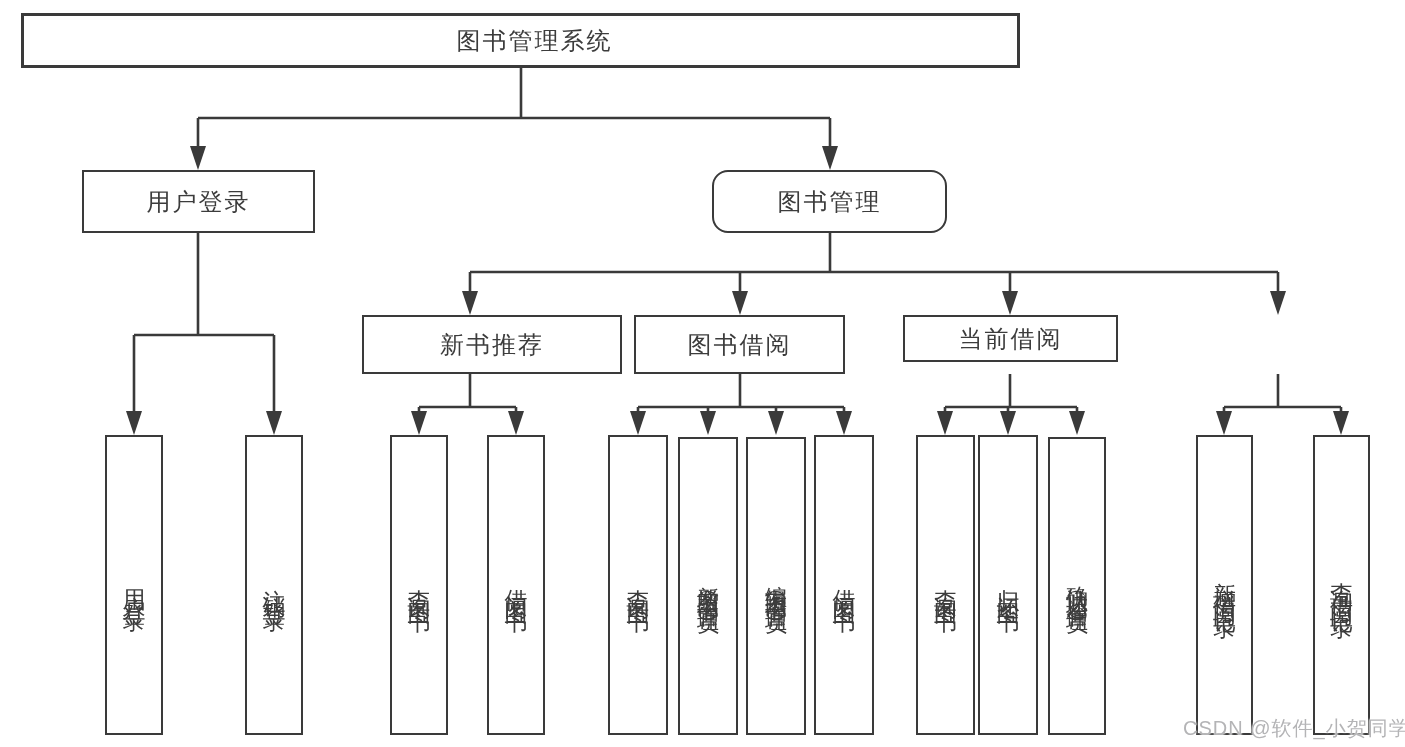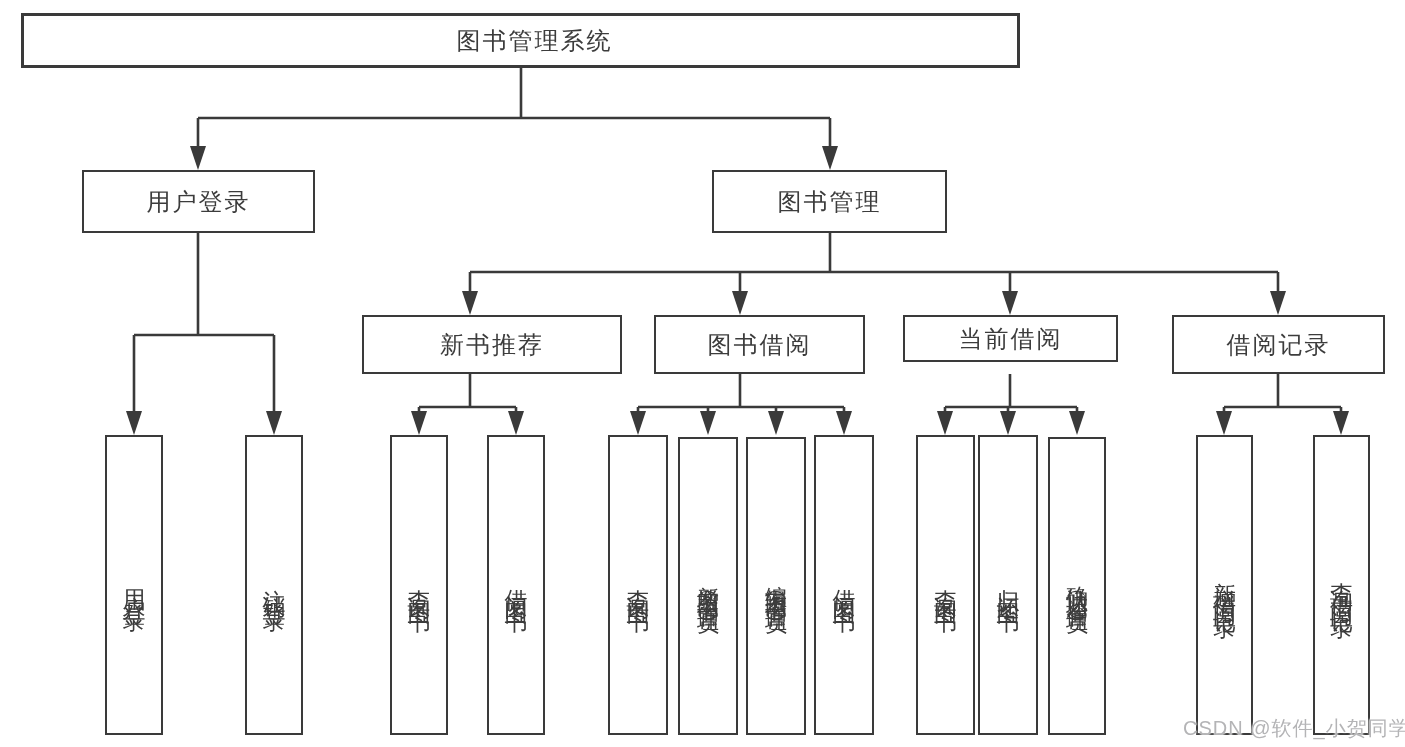--- a/index.html
+++ b/index.html
@@ -78,35 +78,32 @@
       M1216,411 L1232,411 L1224,435 Z  M1333,411 L1349,411 L1341,435 Z"></path>
   </svg>
 
   <div class="box box-root" style="left:21px;top:13px;width:999px;height:55px;padding-left:28px;">
     <span class="hlabel">图书管理系统</span>
   </div>
 
   <div class="box" style="left:82px;top:170px;width:233px;height:63px;">
     <span class="hlabel">用户登录</span>
   </div>
-  <div class="box" style="left:712px;top:170px;width:235px;height:63px;">
+  <div class="box" style="left:712px;top:170px;width:235px;height:63px;border-radius:16px;">
     <span class="hlabel">图书管理</span>
   </div>
 
   <div class="box" style="left:362px;top:315px;width:260px;height:59px;">
     <span class="hlabel">新书推荐</span>
   </div>
-  <div class="box" style="left:634px;top:315px;width:211px;height:59px;margin-left:20px;">
+  <div class="box" style="left:634px;top:315px;width:211px;height:59px;">
     <span class="hlabel">图书借阅</span>
   </div>
   <div class="box" style="left:903px;top:315px;width:215px;height:47px;">
     <span class="hlabel">当前借阅</span>
-  </div>
-  <div class="box" style="left:1172px;top:315px;width:213px;height:59px;">
-    <span class="hlabel">借阅记录</span>
   </div>
 
   <div class="box leaf" style="left:105px;top:435px;width:58px;height:300px;">
     <span class="vlabel">用户登录</span>
   </div>
   <div class="box leaf" style="left:245px;top:435px;width:58px;height:300px;">
     <span class="vlabel">注销登录</span>
   </div>
 
   <div class="box leaf" style="left:390px;top:435px;width:58px;height:300px;">

